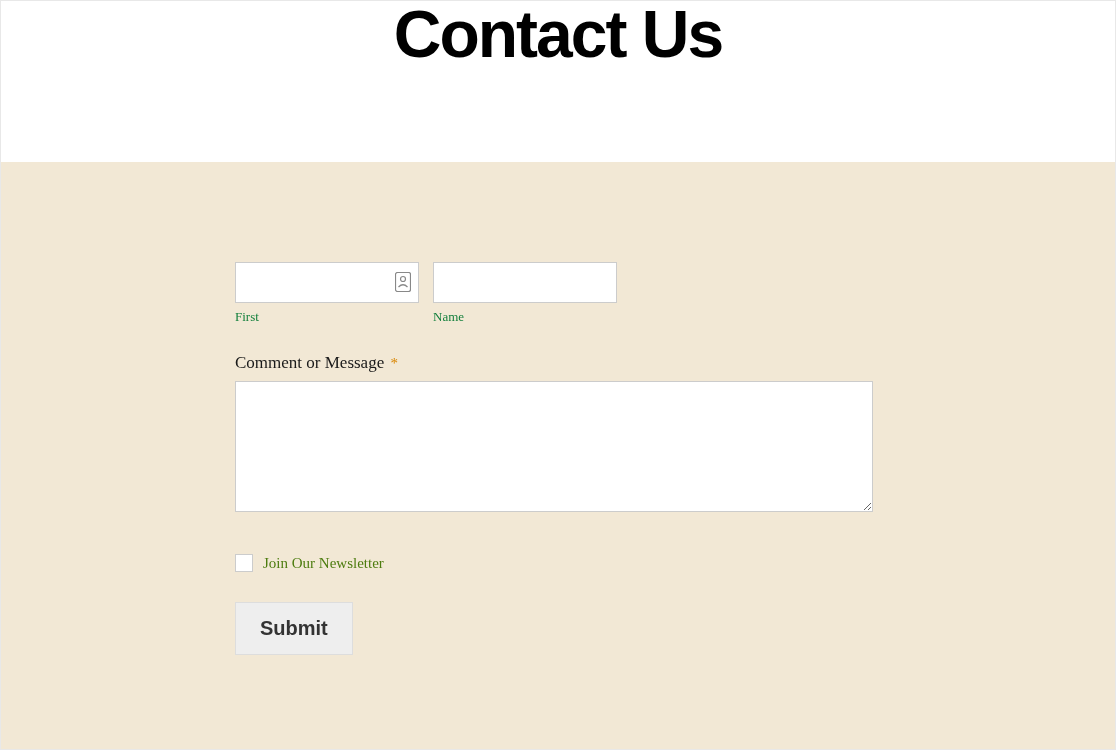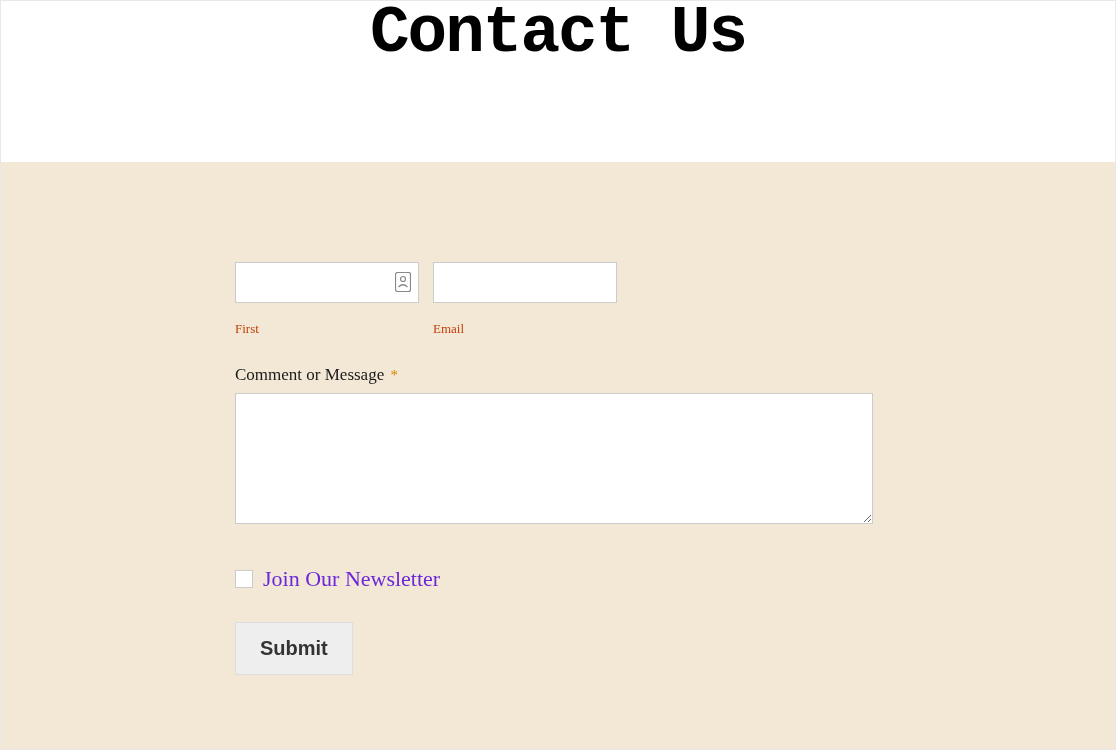--- a/index.html
+++ b/index.html
@@ -15,21 +15,21 @@
       overflow: hidden;
       border: 1px solid #e8e8e8;
     }
     .header-section {
       background: #fff;
       padding-top: 0;
       padding-bottom: 95px;
       text-align: center;
     }
     .page-title {
-      font-family: Liberation Mono, monospace;
+      font-family: Liberation Sans, sans-serif;
       font-size: 66px;
       font-weight: 900;
       letter-spacing: -2px;
       color: #000;
       line-height: 1;
     }
     .form-section {
       background: #f2e8d5;
       padding: 100px 0 60px 0;
       min-height: 587px;
@@ -76,22 +76,22 @@
     .contact-icon {
       position: absolute;
       right: 8px;
       top: 10px;
       width: 16px;
       height: 20px;
     }
     .sub-label {
       display: block;
       font-size: 13px;
-      color: #c2410c;
-      margin-top: 18px;
+      color: #15803d;
+      margin-top: 6px;
     }
     .email-input {
       width: 384px;
       height: 41px;
       border: 1px solid #ccc;
       background: #fff;
       padding: 8px 10px;
       font-size: 15px;
       font-family: inherit;
     }
@@ -115,22 +115,22 @@
     .checkbox-input {
       width: 18px;
       height: 18px;
       border: 1px solid #ccc;
       background: #fff;
       appearance: none;
       -webkit-appearance: none;
       cursor: pointer;
     }
     .checkbox-label {
-      font-size: 22px;
-      color: #6d28d9;
+      font-size: 15px;
+      color: #4d7c0f;
     }
     .submit-button {
       background: #eeeeee;
       border: 1px solid #ddd;
       padding: 14px 24px;
       font-size: 20px;
       font-weight: bold;
       font-family: 'Helvetica Neue', Helvetica, Arial, sans-serif;
       color: #333;
       cursor: pointer;
@@ -154,21 +154,21 @@
             <svg width="16" height="20" viewBox="0 0 16 20">
               <rect x="0.5" y="0.5" width="15" height="19" rx="2" fill="none" stroke="#888" stroke-width="1.2"></rect>
               <circle cx="8" cy="7" r="2.5" fill="none" stroke="#888" stroke-width="1.2"></circle>
               <path d="M 3.5 15 Q 8 10.5 12.5 15" fill="none" stroke="#888" stroke-width="1.2"></path>
             </svg>
           </span>
           <span class="sub-label">First</span>
         </div>
         <div class="name-col">
           <input type="text" class="text-input" style="">
-          <span class="sub-label">Email</span>
+          <span class="sub-label">Name</span>
         </div>
       </div>
     </div>
 
 
     <div class="field-group">
       <label class="field-label">
         <span>Comment or Message</span>
         <span class="required-mark">*</span>
       </label>

